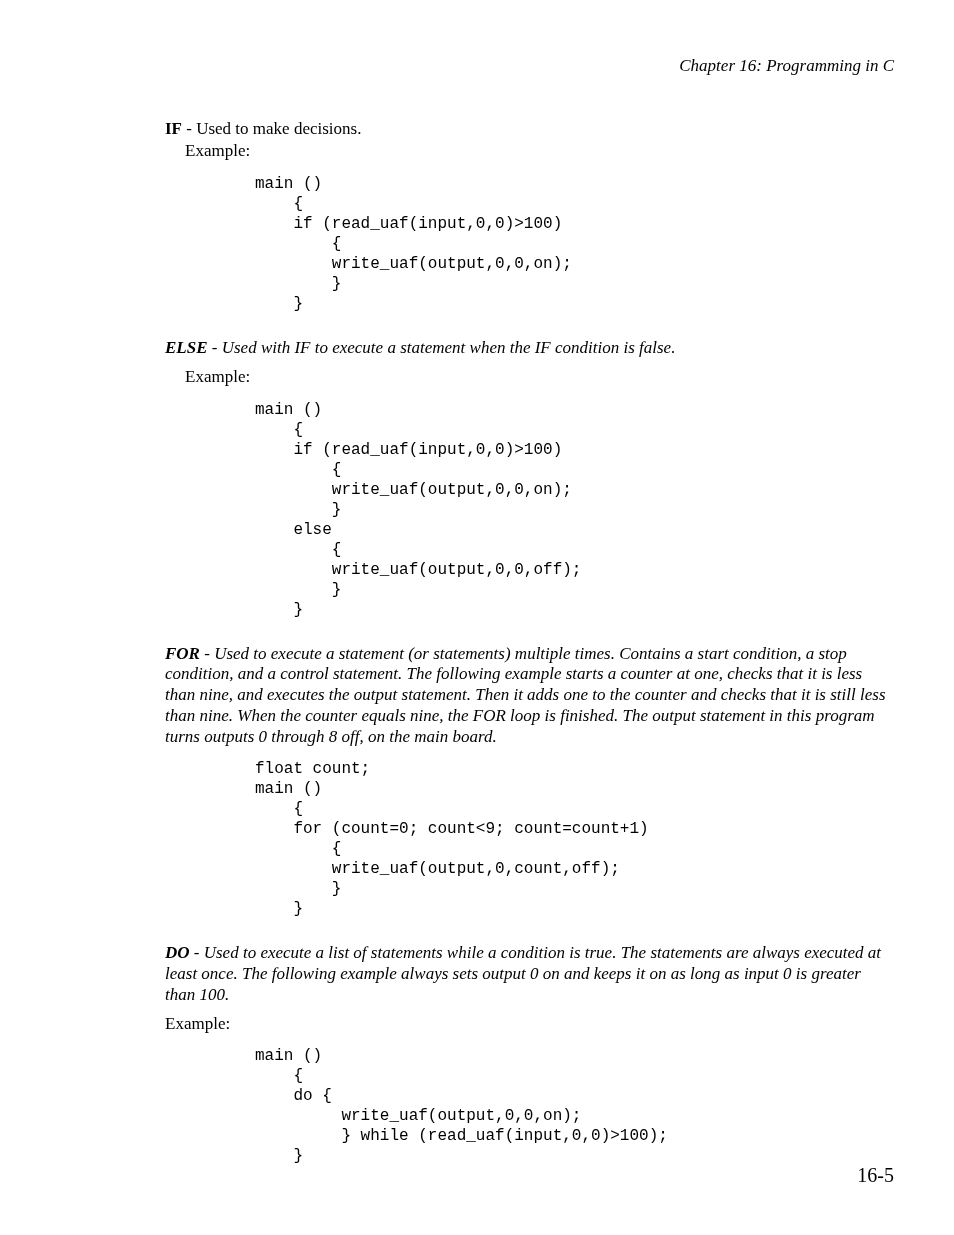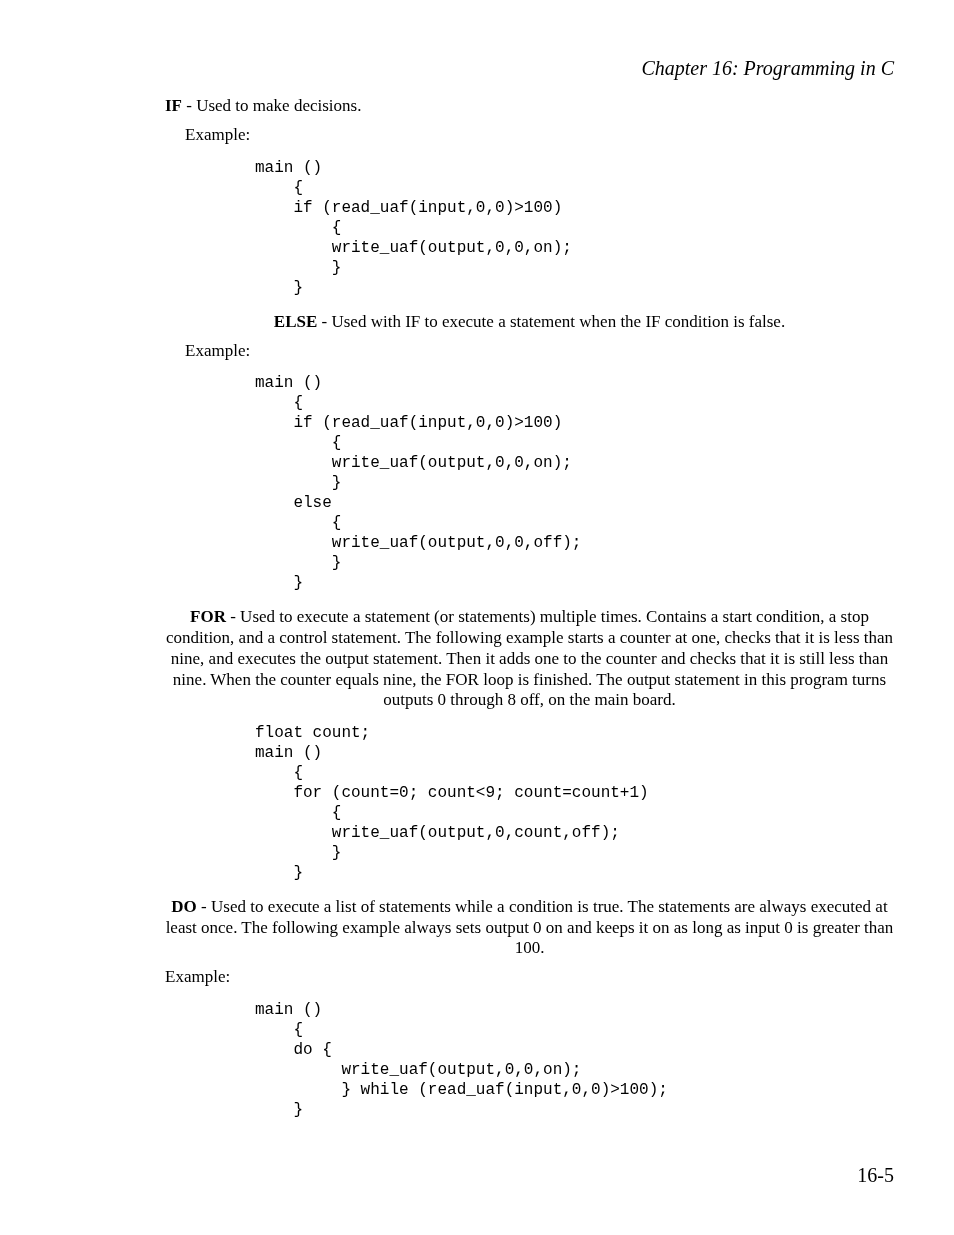--- a/index.html
+++ b/index.html
@@ -14,36 +14,37 @@
   .page {
     width: 954px;
     height: 1235px;
     box-sizing: border-box;
     padding: 56px 60px 40px 165px;
     position: relative;
   }
   .header {
     text-align: right;
     font-style: italic;
-    font-size: 20px;
-    margin-bottom: 16px;
+    font-size: 17px;
+    margin-bottom: 42px;
   }
-  .entry-top { margin: 0 0 8px 0; }
+  .entry-top { margin: 0 0 2px 0; }
   .entry-top .kw { font-weight: bold; }
   .example-label { margin: 2px 0 6px 20px; }
   .code {
     font-family: "Courier New", Courier, monospace;
     white-space: pre;
     font-size: 16px;
     line-height: 1.25;
     margin: 12px 0 14px 90px;
   }
   .para {
-    margin: 4px 0 8px 0;
-    text-align: center;
+    margin: 24px 0 8px 0;
+    text-align: left;
+    font-style: italic;
   }
   .para .kw { font-weight: bold; }
   .pagenum {
     position: absolute;
     bottom: 48px;
     right: 60px;
     font-size: 20px;
   }
 </style>
 </head>

